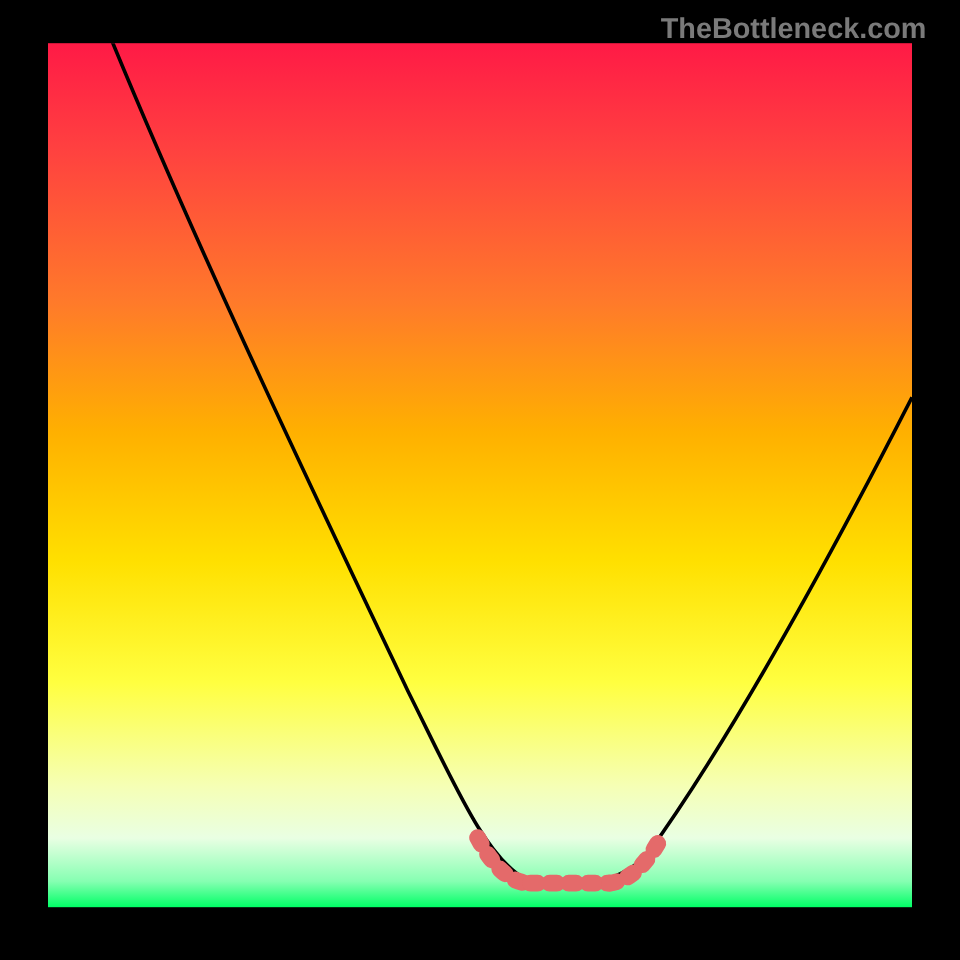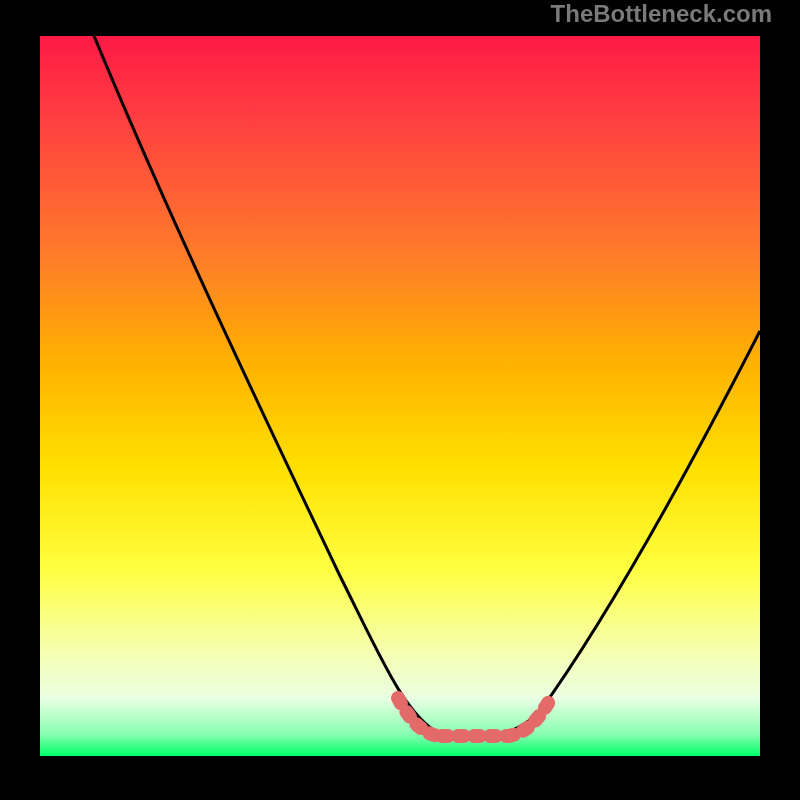--- a/index.html
+++ b/index.html
@@ -30,21 +30,21 @@
   }
   svg.curve {
     position: absolute;
     left: 0;
     top: 0;
     width: 720px;
     height: 720px;
   }
   .watermark {
     position: absolute;
-    top: 0;
+    top: 11px;
     right: 28px;
     font-family: Arial, Helvetica, sans-serif;
     font-size: 24px;
     font-weight: 600;
     color: #7a7a7a;
   }
 </style>
 </head>
 <body>
 

